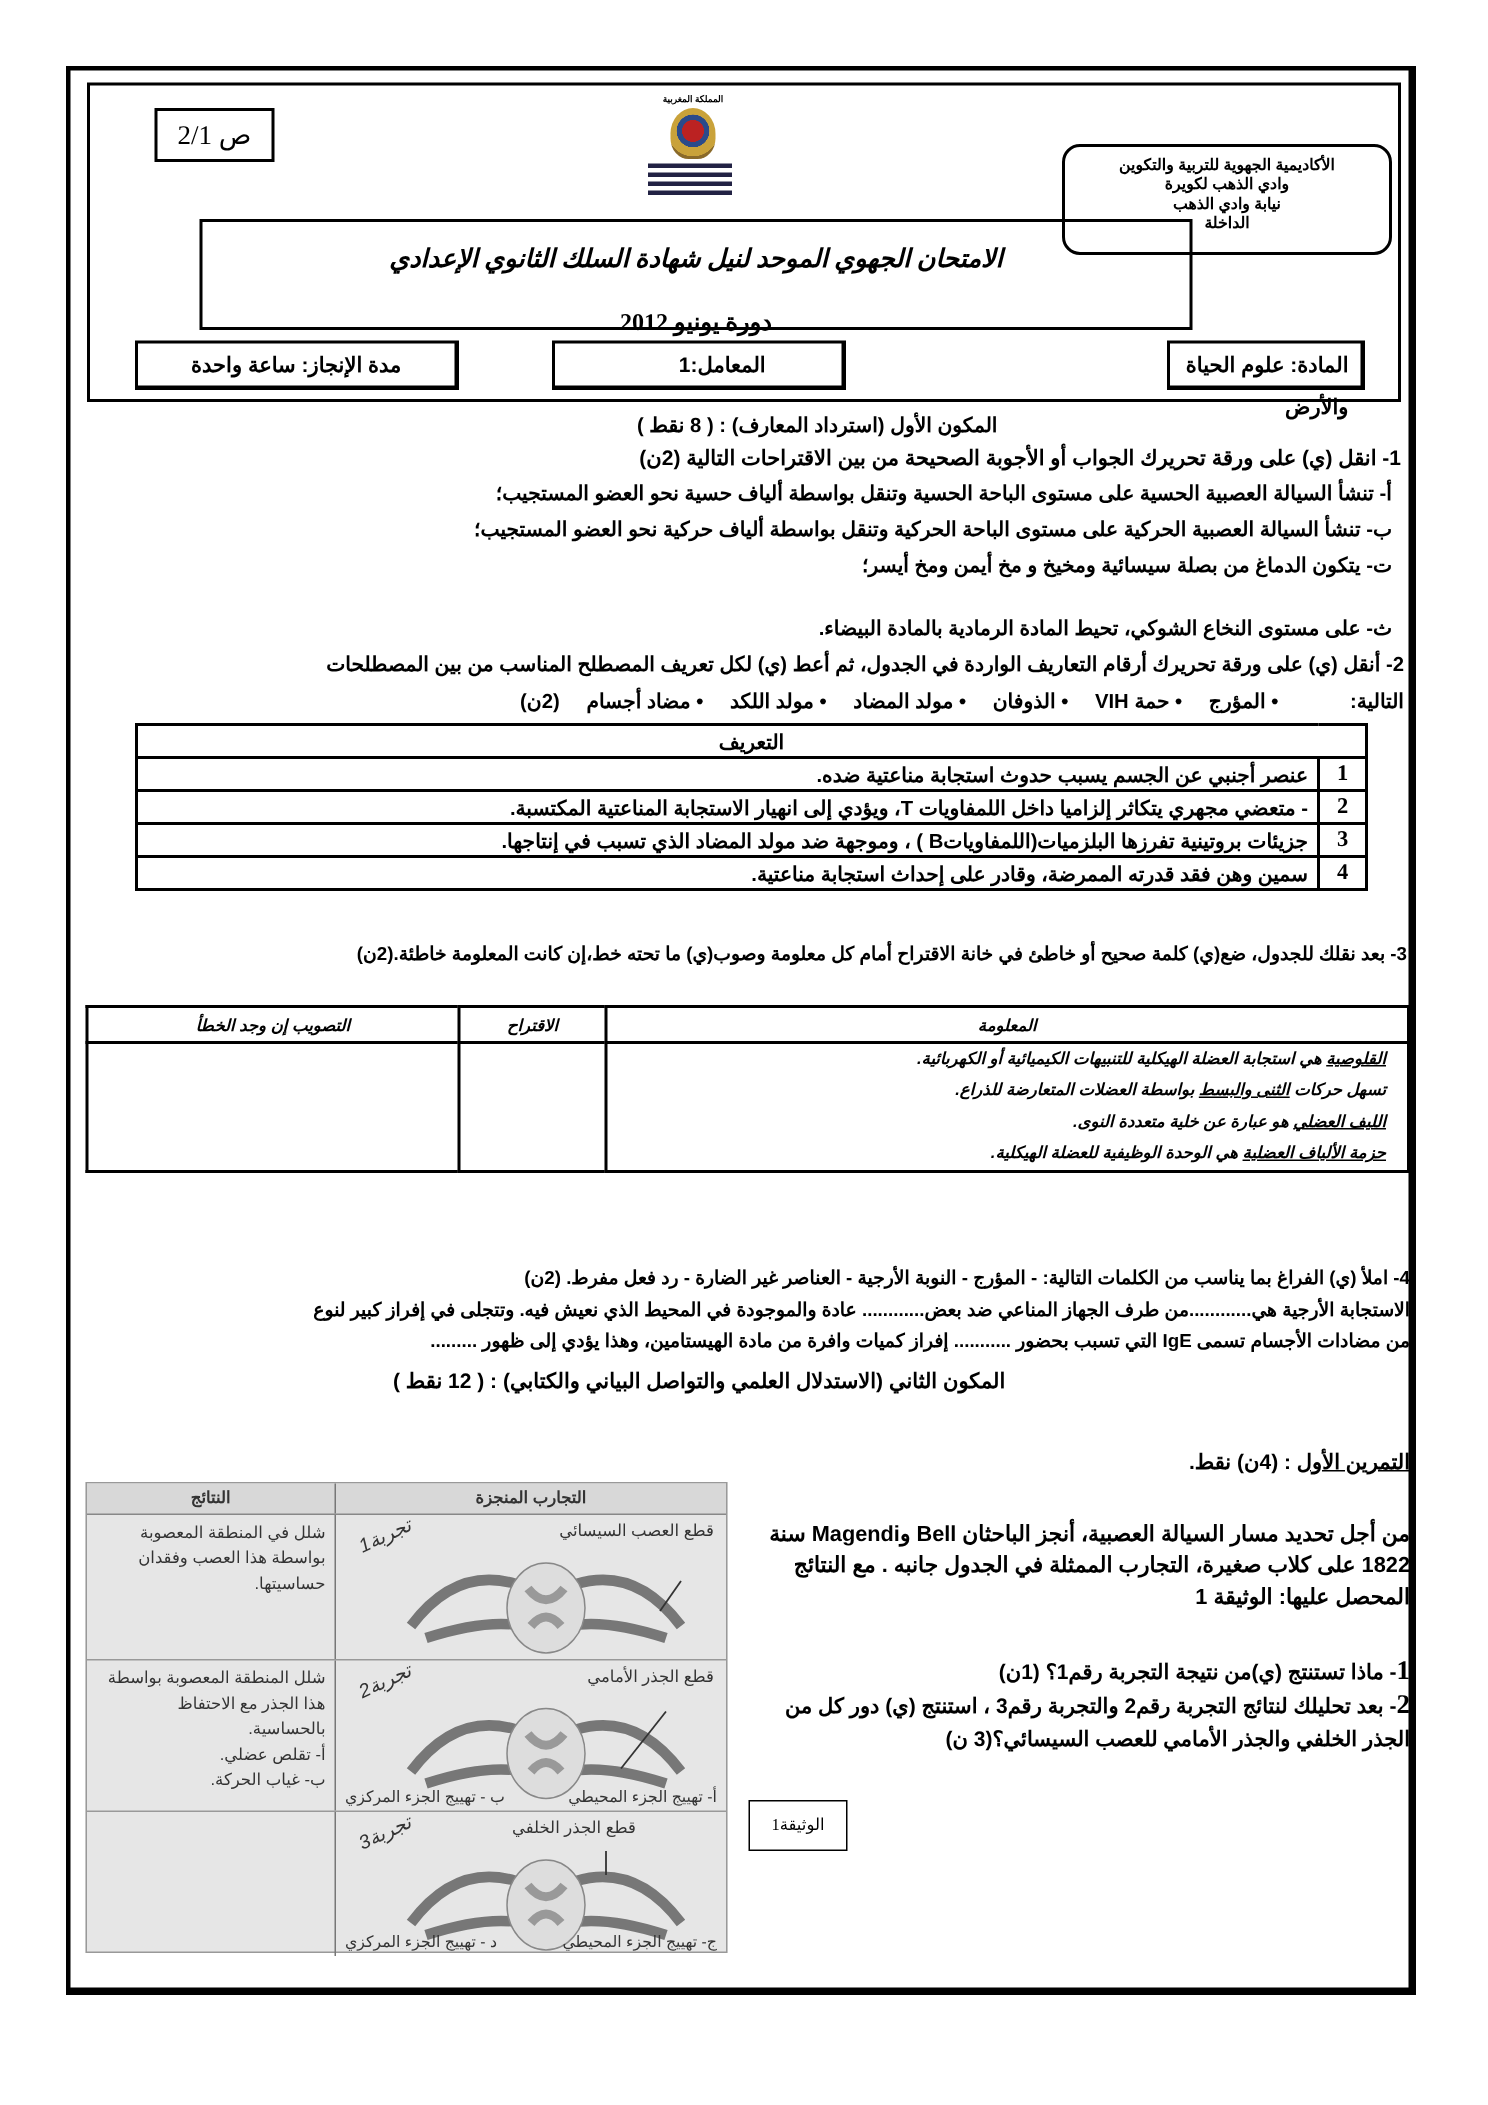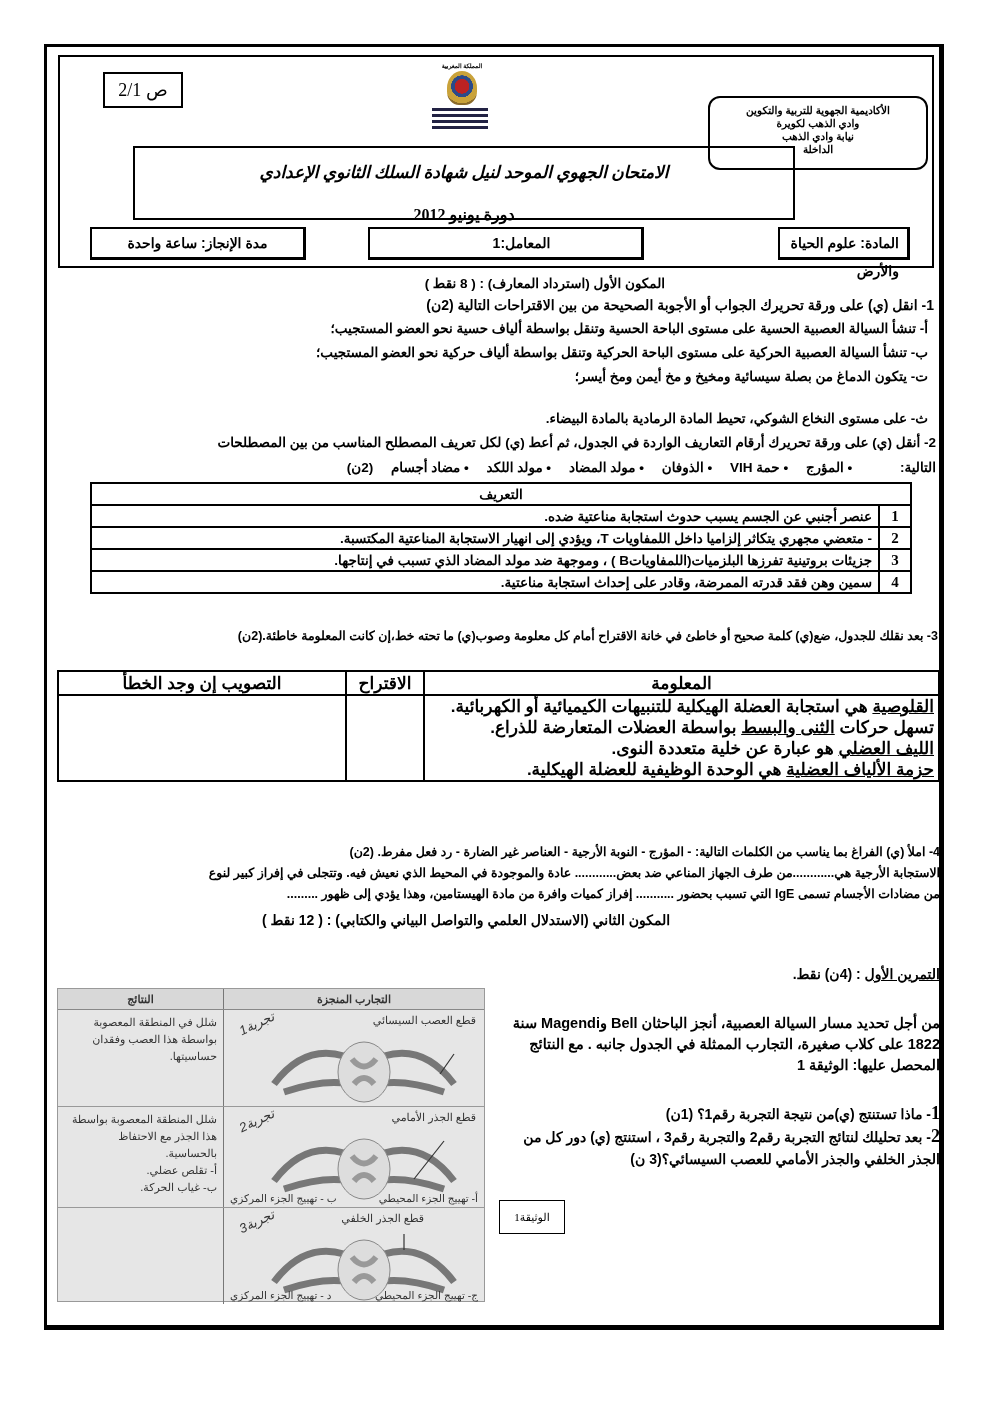--- a/index.html
+++ b/index.html
@@ -10,34 +10,34 @@
   .page-box { position:absolute; left:103px; top:72px; width:80px; height:36px; border:2px solid #000; box-sizing:border-box; font-family:"Liberation Serif", serif; font-size:18px; text-align:center; line-height:32px; direction:rtl; }
   .emblem { position:absolute; left:432px; top:62px; width:60px; height:78px; text-align:center; }
   .emblem .kingdom { font-size:6px; font-weight:bold; }
   .emblem .crest { width:30px; height:34px; margin:2px auto 0; border-radius:50% 50% 40% 40%; background:radial-gradient(circle at 50% 45%, #b22 0 30%, #2a4a8a 31% 45%, #c9a23a 46% 70%, #8a6a2a 71%); }
   .emblem .lines div { height:3px; background:#224; margin:3px 0 0 0; width:56px; }
   .exam-title-box { position:absolute; left:133px; top:146px; width:662px; height:74px; border:2px solid #000; box-sizing:border-box; text-align:center; direction:rtl; }
   .exam-title { font-family:"Liberation Serif", serif; font-size:17px; font-weight:bold; font-style:italic; margin-top:14px; }
   .exam-session { font-family:"Liberation Serif", serif; font-size:16px; font-weight:bold; margin-top:22px; }
   .meta-box { position:absolute; top:227px; height:33px; border:2px solid #000; border-right-width:3px; border-bottom-width:3px; box-sizing:border-box; font-size:14px; font-weight:bold; line-height:28px; direction:rtl; }
   .meta-subject { left:778px; width:132px; padding-right:8px; }
-  .meta-coef { left:368px; width:276px; text-align:center;padding-left:32px; }
+  .meta-coef { left:368px; width:196px; text-align:center;padding-left:32px; }
   .meta-duration { left:90px; width:216px; text-align:center; }
   .rtl { direction:rtl; text-align:right; position:absolute; font-weight:bold; font-size:13.5px; }
   .sec1-title { left:360px; top:275px; width:305px; }
   .q1-line { right:58px; width:880px; }
   .q2-intro { left:56px; top:430px; width:880px; font-size:13.5px; line-height:25px; }
   .terms span { margin-left:14px; }
   table { border-collapse:collapse; position:absolute; direction:rtl; }
   .def-table { left:90px; top:482px; width:822px; }
   .def-table td { border:2px solid #000; font-weight:bold; font-size:13.5px; height:20px; padding:0 6px; }
   .def-table .num { width:18px; text-align:center; font-family:"Liberation Serif", serif; font-size:15px; }
   .q3-text { left:74px; top:628px; width:864px; font-size:12.5px; }
   .info-table { left:57px; top:670px; width:883px; }
-  .info-table td, .info-table th { border:2px solid #000; font-size:17px; font-weight:bold; padding:0 4px; }
+  .info-table td, .info-table th { border:2px solid #000; font-size:11px; font-weight:bold; padding:0 14px;font-style:italic; }
   .info-table th { height:22px; font-weight:bold; }
   .info-table .info-cell { line-height:21px; text-align:right; }
   .u { text-decoration:underline; }
   .q4 { left:55px; top:814px; width:885px; font-size:12.5px; line-height:21px;margin-top:28px; }
   .sec2-title { left:262px; top:912px; width:530px; text-align:left; font-size:14px; }
   .ex1 { right:52px; top:966px; font-size:14px; }
   .ex1 .u { text-decoration:underline; }
   .ex1-body { left:500px; top:1013px; width:440px; font-size:14.5px; line-height:21px; }
   .ex1-q { left:500px; top:1102px; width:440px; font-size:14px; line-height:22px; }
   .ex1-q .num { font-family:"Liberation Serif", serif; font-size:18px; }

